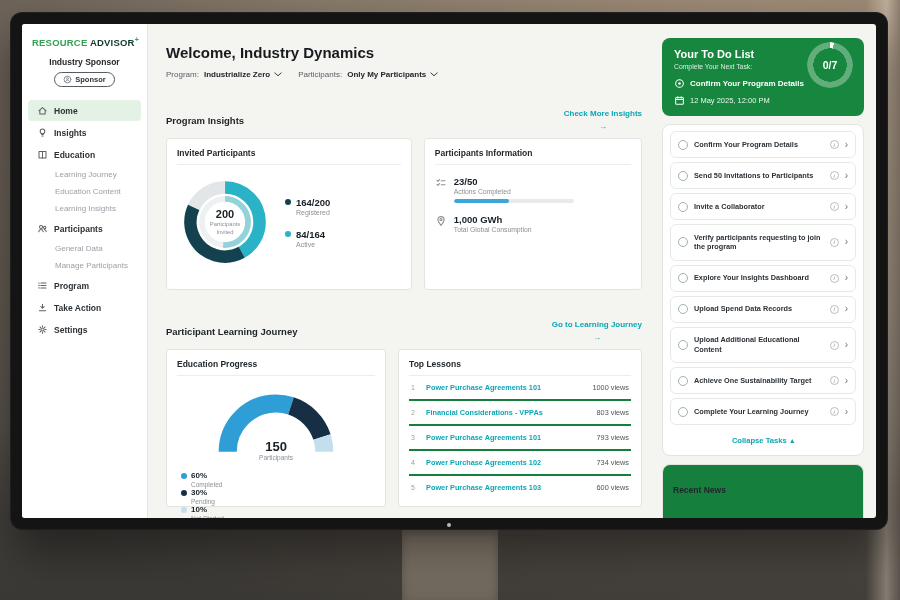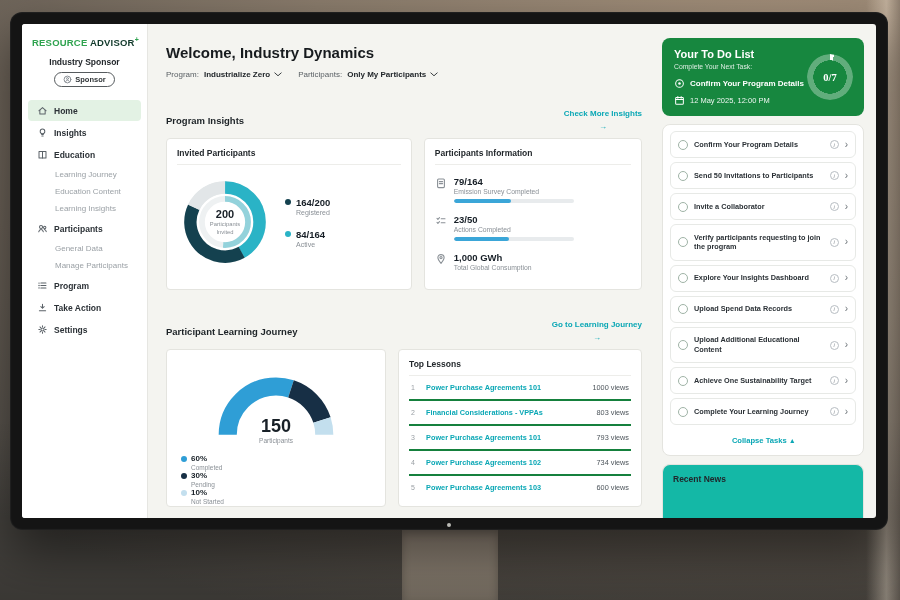--- a/index.html
+++ b/index.html
@@ -79,61 +79,61 @@
   .stat{display:flex;gap:7px;margin-top:11px;}
   .stat-icon{width:12px;height:12px;flex:none;margin-top:1px;}
   .stat-value{font-size:9.5px;font-weight:bold;color:#161e26;}
   .stat-label{font-size:6.8px;color:#8a9096;margin-top:1px;}
   .bar{width:120px;height:4px;background:#e8ebed;border-radius:2px;margin-top:4px;overflow:hidden;}
   .bar-fill{height:100%;background:#3ba6d8;border-radius:2px;}
 
   .gauge-wrap{position:relative;width:132px;height:70px;margin:13px auto 0;}
   .gauge-wrap svg{width:100%;height:100%;}
   .gauge-center{position:absolute;left:0;right:0;bottom:-2px;text-align:center;}
-  .gc-value{font-size:18px;font-weight:bold;color:#182027;}
+  .gc-value{font-size:13px;font-weight:bold;color:#182027;}
   .gc-label{font-size:6.5px;color:#8a9096;}
   .gauge-legend{display:flex;justify-content:space-between;margin-top:12px;padding:0 4px;flex-direction:column;}
   .gl-item{display:flex;gap:4px;align-items:flex-start;}
   .gl-value{font-size:8px;font-weight:bold;color:#182027;}
   .gl-label{font-size:6.5px;color:#8a9096;margin-top:1px;}
 
   .lesson-row{display:flex;align-items:center;gap:7px;padding:7px 2px;border-bottom:2px solid #15803d;}
   .lesson-row:last-child{border-bottom:none;}
   .l-rank{font-size:7px;color:#9aa0a5;width:8px;flex:none;}
   .l-title{flex:1;font-size:7.3px;font-weight:bold;color:#0aa7b5;cursor:pointer;text-decoration:none;}
   .l-views{font-size:7.3px;color:#4d555b;flex:none;}
 
   
   .rightpanel{width:218px;flex:none;padding:14px 12px 0 4px;box-sizing:border-box;display:flex;flex-direction:column;}
   .todo-hero{position:relative;background:#17873f;border-radius:8px;padding:10px 12px;color:#fff;}
   .hero-title{margin:0;font-size:11px;font-weight:bold;}
   .hero-sub{font-size:6.8px;margin-top:3px;color:rgba(255,255,255,.85);}
   .hero-task{display:flex;align-items:center;gap:5px;margin-top:8px;font-size:8px;font-weight:bold;max-width:140px;}
   .hero-due{display:flex;align-items:center;gap:5px;margin-top:6px;font-size:7.5px;color:rgba(255,255,255,.92);}
   .h-icon{width:11px;height:11px;flex:none;display:inline-flex;}
-  .hero-ring{position:absolute;right:11px;top:16px;width:46px;height:46px;font-family:Liberation Serif, serif;}
+  .hero-ring{position:absolute;right:11px;top:4px;width:46px;height:46px;}
   .ring-fill{position:absolute;inset:0;border-radius:50%;
     background:conic-gradient(#fff 0 10deg, rgba(255,255,255,.32) 10deg 360deg);
     -webkit-mask:radial-gradient(closest-side, transparent 72%, #000 73%);
             mask:radial-gradient(closest-side, transparent 72%, #000 73%);}
   .ring-text{position:absolute;inset:0;display:flex;align-items:center;justify-content:center;
     font-size:10.5px;font-weight:bold;}
   .tasks-card{margin-top:8px;background:#fff;border:1px solid #e4e4df;border-radius:8px;padding:6px 7px 2px;}
   .task-row{display:flex;align-items:center;gap:6px;border:1px solid #e7e9e6;border-radius:6px;
     padding:7.5px 7px;margin-bottom:4px;background:#fff;cursor:pointer;}
   .task-check{width:10px;height:10px;border:1px solid #9fb3a6;border-radius:50%;flex:none;box-sizing:border-box;}
   .task-label{flex:1;font-size:7.3px;font-weight:bold;color:#2b3136;line-height:1.35;}
   .info-dot{width:9px;height:9px;border:1px solid #b7bdc2;border-radius:50%;font-size:6px;color:#8a9096;
     display:flex;align-items:center;justify-content:center;flex:none;font-style:italic;box-sizing:border-box;}
   .task-chev{font-size:10px;color:#6d7479;line-height:1;flex:none;}
   .collapse-row{display:flex;justify-content:center;align-items:center;gap:4px;padding:7px 0 8px;
     font-size:7.6px;font-weight:bold;color:#0aa7b5;cursor:pointer;}
   .up-caret{font-size:7px;}
-  .news-card{margin-top:8px;background:#14b8a6;border:1px solid #e4e4df;border-radius:8px 8px 0 0;
-    border-bottom:none;padding:9px 10px;flex:1;}
+  .news-card{margin-top:8px;background:#15803d;border:1px solid #e4e4df;border-radius:8px 8px 0 0;
+    border-bottom:none;padding:20px 10px;flex:1;}
   .news-card h2{margin:0;font-size:8.5px;font-weight:bold;color:#20262b;}
 </style>
 </head>
 <body>
 
 <div class="scene">
   <div class="light-strip"></div>
   <div class="stand"></div>
 
   <div class="monitor">
@@ -313,33 +313,20 @@
                   </div>
                 </div>
               </div>
             </div>
           </section>
 
           <section class="card info-card">
             <h3 class="card-title">Participants Information</h3>
             <div class="stat">
               <span class="stat-icon icon gray"><svg viewBox="0 0 12 12">
-                    <rect x="2.6" y="2" width="6.8" height="8.6" rx="1"></rect>
-                    <path d="M4.4 4.6h3.2M4.4 6.6h3.2"></path>
-                  </svg></span>
-              <div>
-                <div class="stat-value">79/164</div>
-                <div class="stat-label">Emission Survey Completed</div>
-                <div class="bar">
-                    <div class="bar-fill" style="width: 48%;"></div>
-                  </div>
-              </div>
-            </div>
-            <div class="stat">
-              <span class="stat-icon icon gray"><svg viewBox="0 0 12 12">
                     <path d="M2 3.4l.9.9 1.6-1.7M2 7.4l.9.9 1.6-1.7"></path>
                     <path d="M6.2 3.8H10M6.2 7.8H10"></path>
                   </svg></span>
               <div>
                 <div class="stat-value">23/50</div>
                 <div class="stat-label">Actions Completed</div>
                 <div class="bar">
                     <div class="bar-fill" style="width: 46%;"></div>
                   </div>
               </div>
@@ -361,20 +348,21 @@
           <h2>Participant Learning Journey</h2>
           <a class="tlink">
             <span>Go to Learning Journey</span>
             <span>→</span>
           </a>
         </div>
 
         <div class="cards-row row2">
 
           <section class="card edu-card">
+            <h3 class="card-title">Education Progress</h3>
             <div class="gauge-wrap">
               <svg id="gauge-svg" viewBox="0 0 104 58">
                   <path d="M12 52 A40 40 0 0 1 92 52" fill="none" stroke="#2f9ed6" stroke-width="15" stroke-dasharray="75.39822368615503 999" stroke-dashoffset="0"></path>
                   <path d="M12 52 A40 40 0 0 1 92 52" fill="none" stroke="#172f45" stroke-width="15" stroke-dasharray="37.69911184307752 999" stroke-dashoffset="-75.39822368615503"></path>
                   <path d="M12 52 A40 40 0 0 1 92 52" fill="none" stroke="#c3dfee" stroke-width="15" stroke-dasharray="12.566370614359172 999" stroke-dashoffset="-113.09733552923255"></path>
                 </svg>
               <div class="gauge-center">
                 <div class="gc-value">150</div>
                 <div class="gc-label">Participants</div>
               </div>

